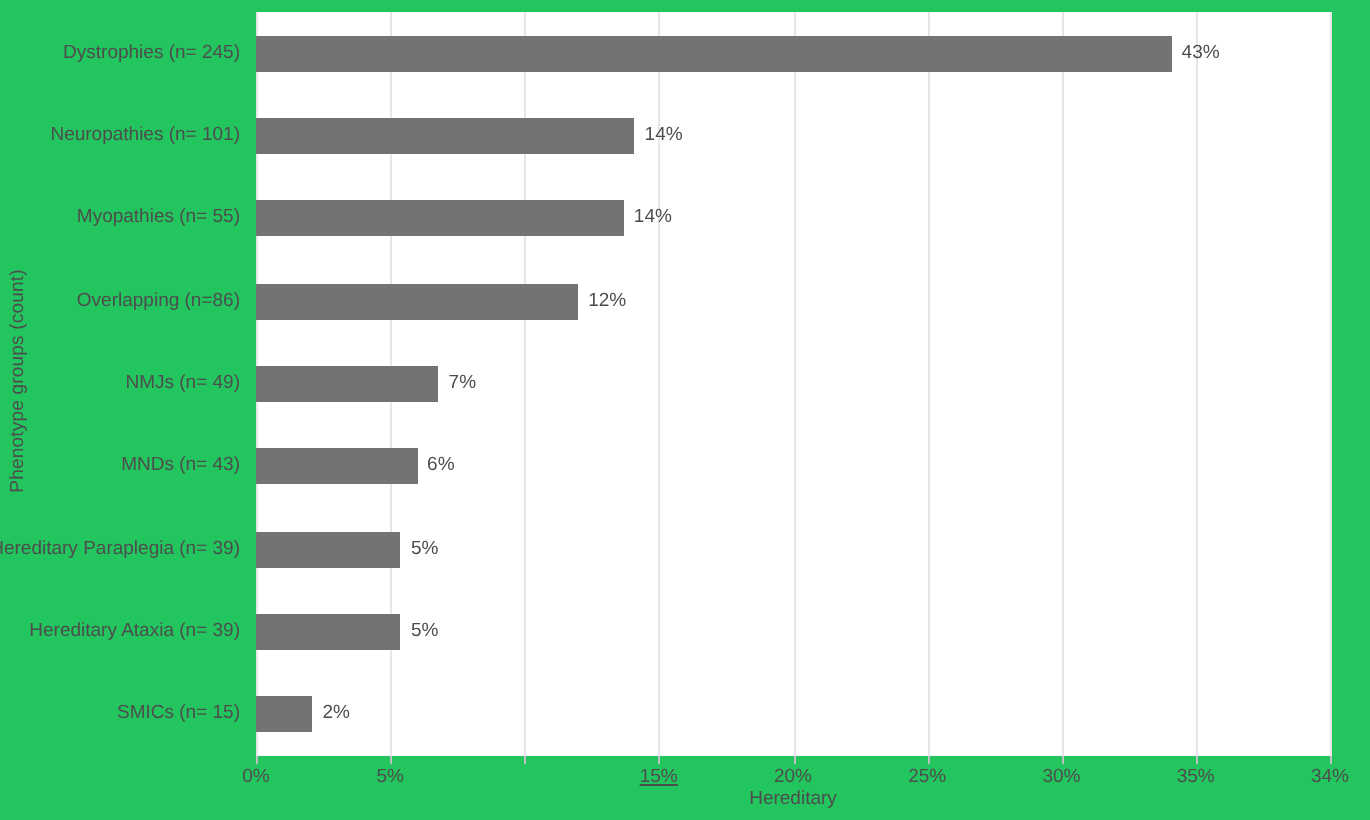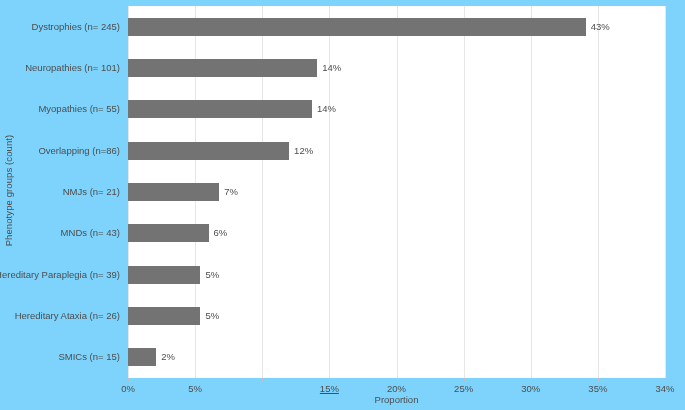--- a/index.html
+++ b/index.html
@@ -12,21 +12,21 @@
     height: 410px;
     font-family: "Liberation Sans", sans-serif;
     color: #4d4d4d;
     overflow: hidden;
   }
 
   #chart-root {
     position: relative;
     width: 685px;
     height: 410px;
-    background: #7dd3fc;
+    background: #22c55e;
   }
 
   
   #y-axis-title {
     position: absolute;
     left: 0px;
     top: 0px;
     width: 18px;
     height: 380px;
     display: flex;
@@ -143,24 +143,24 @@
 
   <div id="y-axis-title">
     <span>Phenotype groups (count)</span>
   </div>
 
   <div id="y-axis-labels">
       <div class="y-label" style="top: 14.6667px;">Dystrophies (n= 245)</div>
       <div class="y-label" style="top: 56px; margin-left: 41px;">Neuropathies (n= 101)</div>
       <div class="y-label" style="top: 97.3333px;">Myopathies (n= 55)</div>
       <div class="y-label" style="top: 138.667px;">Overlapping (n=86)</div>
-      <div class="y-label" style="top: 180px;">NMJs (n= 21)</div>
+      <div class="y-label" style="top: 180px;">NMJs (n= 49)</div>
       <div class="y-label" style="top: 221.333px;">MNDs (n= 43)</div>
       <div class="y-label" style="top: 262.667px;">Hereditary Paraplegia (n= 39)</div>
-      <div class="y-label" style="top: 304px;">Hereditary Ataxia (n= 26)</div>
+      <div class="y-label" style="top: 304px;">Hereditary Ataxia (n= 39)</div>
       <div class="y-label" style="top: 345.333px;">SMICs (n= 15)</div>
     </div>
 
   <div id="plot-panel">
       <div class="gridline major" style="left: 0px;"></div>
       <div class="gridline major" style="left: 67.125px;"></div>
       <div class="gridline major" style="left: 134.25px;"></div>
       <div class="gridline major" style="left: 201.375px;"></div>
       <div class="gridline major" style="left: 268.5px;"></div>
       <div class="gridline major" style="left: 335.625px;"></div>
@@ -219,15 +219,15 @@
       <div class="x-tick-mark" style="left: 335.625px;"></div>
       <div class="x-tick-label" style="left: 335.625px;">25%</div>
       <div class="x-tick-mark" style="left: 402.75px;"></div>
       <div class="x-tick-label" style="left: 402.75px;">30%</div>
       <div class="x-tick-mark" style="left: 469.875px;"></div>
       <div class="x-tick-label" style="left: 469.875px;">35%</div>
       <div class="x-tick-mark" style="left: 537px;"></div>
       <div class="x-tick-label" style="left: 537px;">34%</div>
     </div>
 
-  <div id="x-axis-title">Proportion</div>
+  <div id="x-axis-title">Hereditary</div>
 
 </div>
 
 </body></html>

